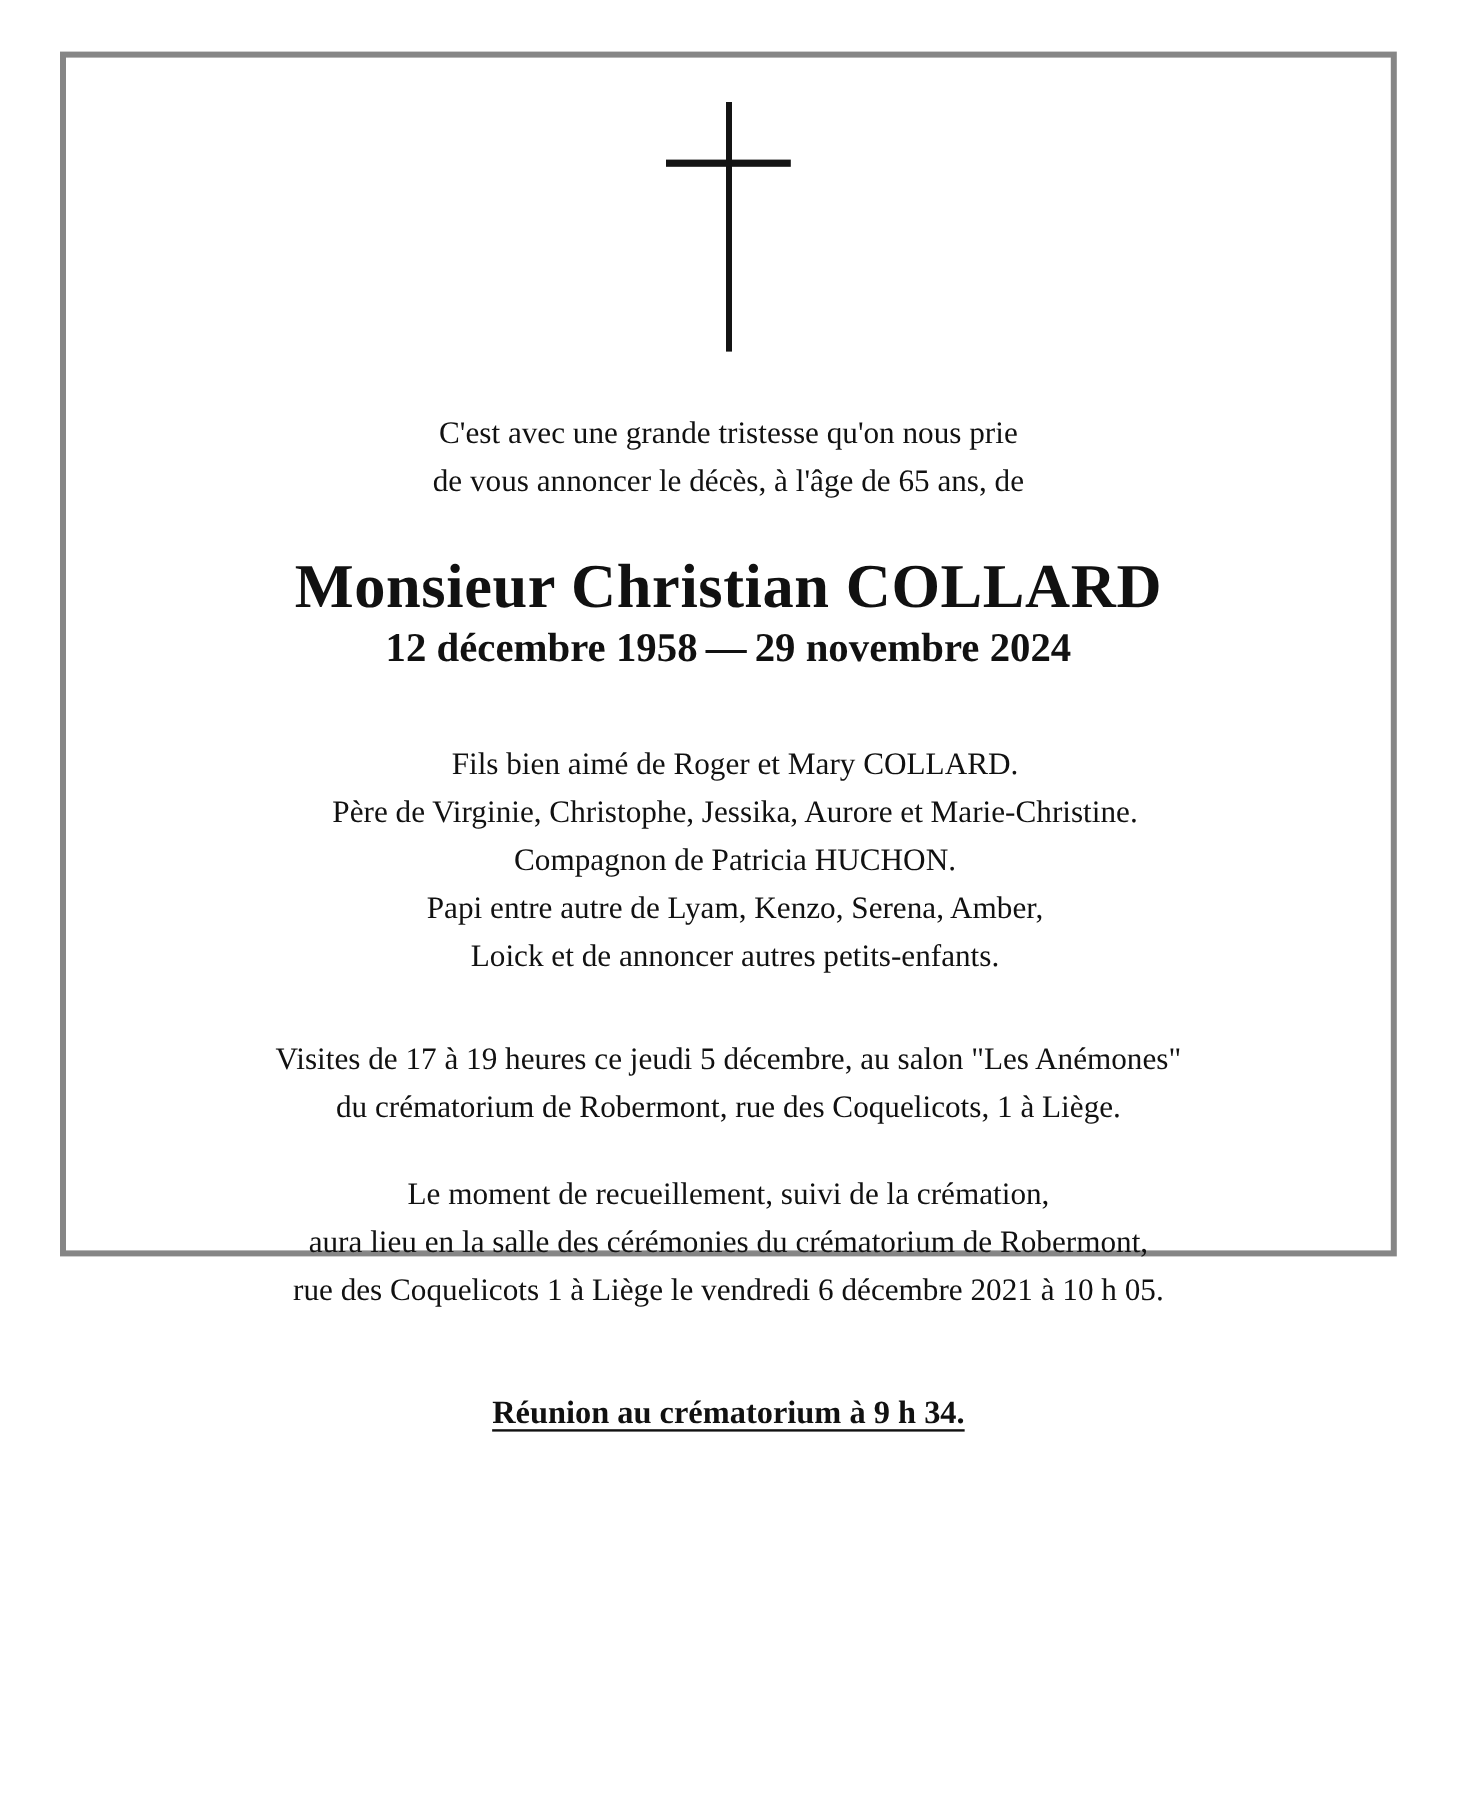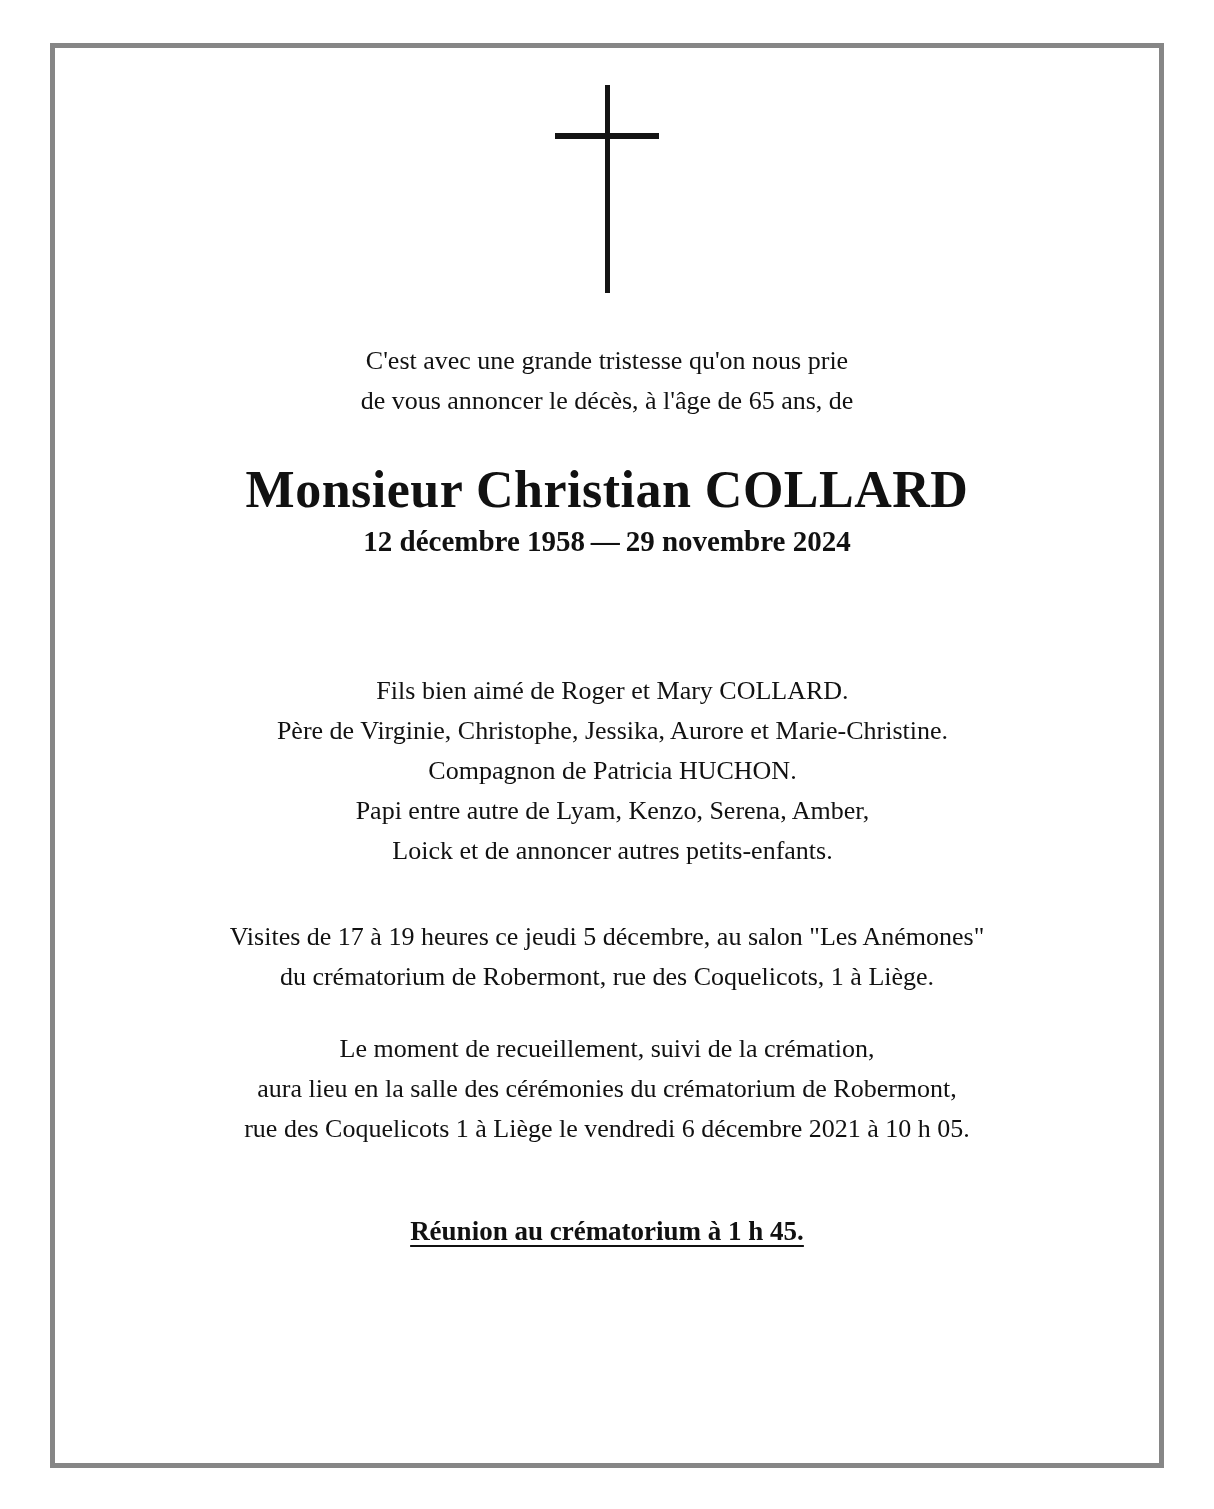--- a/index.html
+++ b/index.html
@@ -14,21 +14,21 @@
     background: #ffffff;
     font-family: "Liberation Serif", "DejaVu Serif", serif;
     color: #111111;
     overflow: hidden;
   }
   .frame {
     position: absolute;
     left: 50px;
     top: 43px;
     width: 1114px;
-    height: 1425px;
+    height: 1004px;
     box-sizing: border-box;
     border: 5px solid #868686;
     background: #ffffff;
   }
   .content {
     position: absolute;
     left: 0;
     top: 0;
     right: 0;
     bottom: 0;
@@ -66,26 +66,26 @@
   }
   .deceased-name {
     margin: 44px 0 0 0;
     font-size: 52px;
     line-height: 50px;
     font-weight: bold;
     letter-spacing: 0.5px;
   }
   .deceased-dates {
     margin-top: 6px;
-    font-size: 29px;
+    font-size: 34px;
     line-height: 40px;
     font-weight: bold;
   }
   .family {
-    margin-top: 110px;
+    margin-top: 56px;
     padding-left: 11px;
   }
   .visits {
     margin-top: 46px;
   }
   .ceremony {
     margin-top: 32px;
     text-align: center;
   }
   .meeting {
@@ -130,17 +130,17 @@
         <div class="line">Visites de 17 à 19 heures ce jeudi 5 décembre, au salon "Les Anémones"</div>
         <div class="line">du crématorium de Robermont, rue des Coquelicots, 1 à Liège.</div>
       </div>
 
       <div class="ceremony">
         <div class="line">Le moment de recueillement, suivi de la crémation,</div>
         <div class="line">aura lieu en la salle des cérémonies du crématorium de Robermont,</div>
         <div class="line">rue des Coquelicots 1 à Liège le vendredi 6 décembre 2021 à 10 h 05.</div>
       </div>
 
-      <div class="meeting">Réunion au crématorium à 1 h 45.</div>
+      <div class="meeting">Réunion au crématorium à 9 h 34.</div>
 
     </div>
   </div>
 </div>
 
 </body></html>

